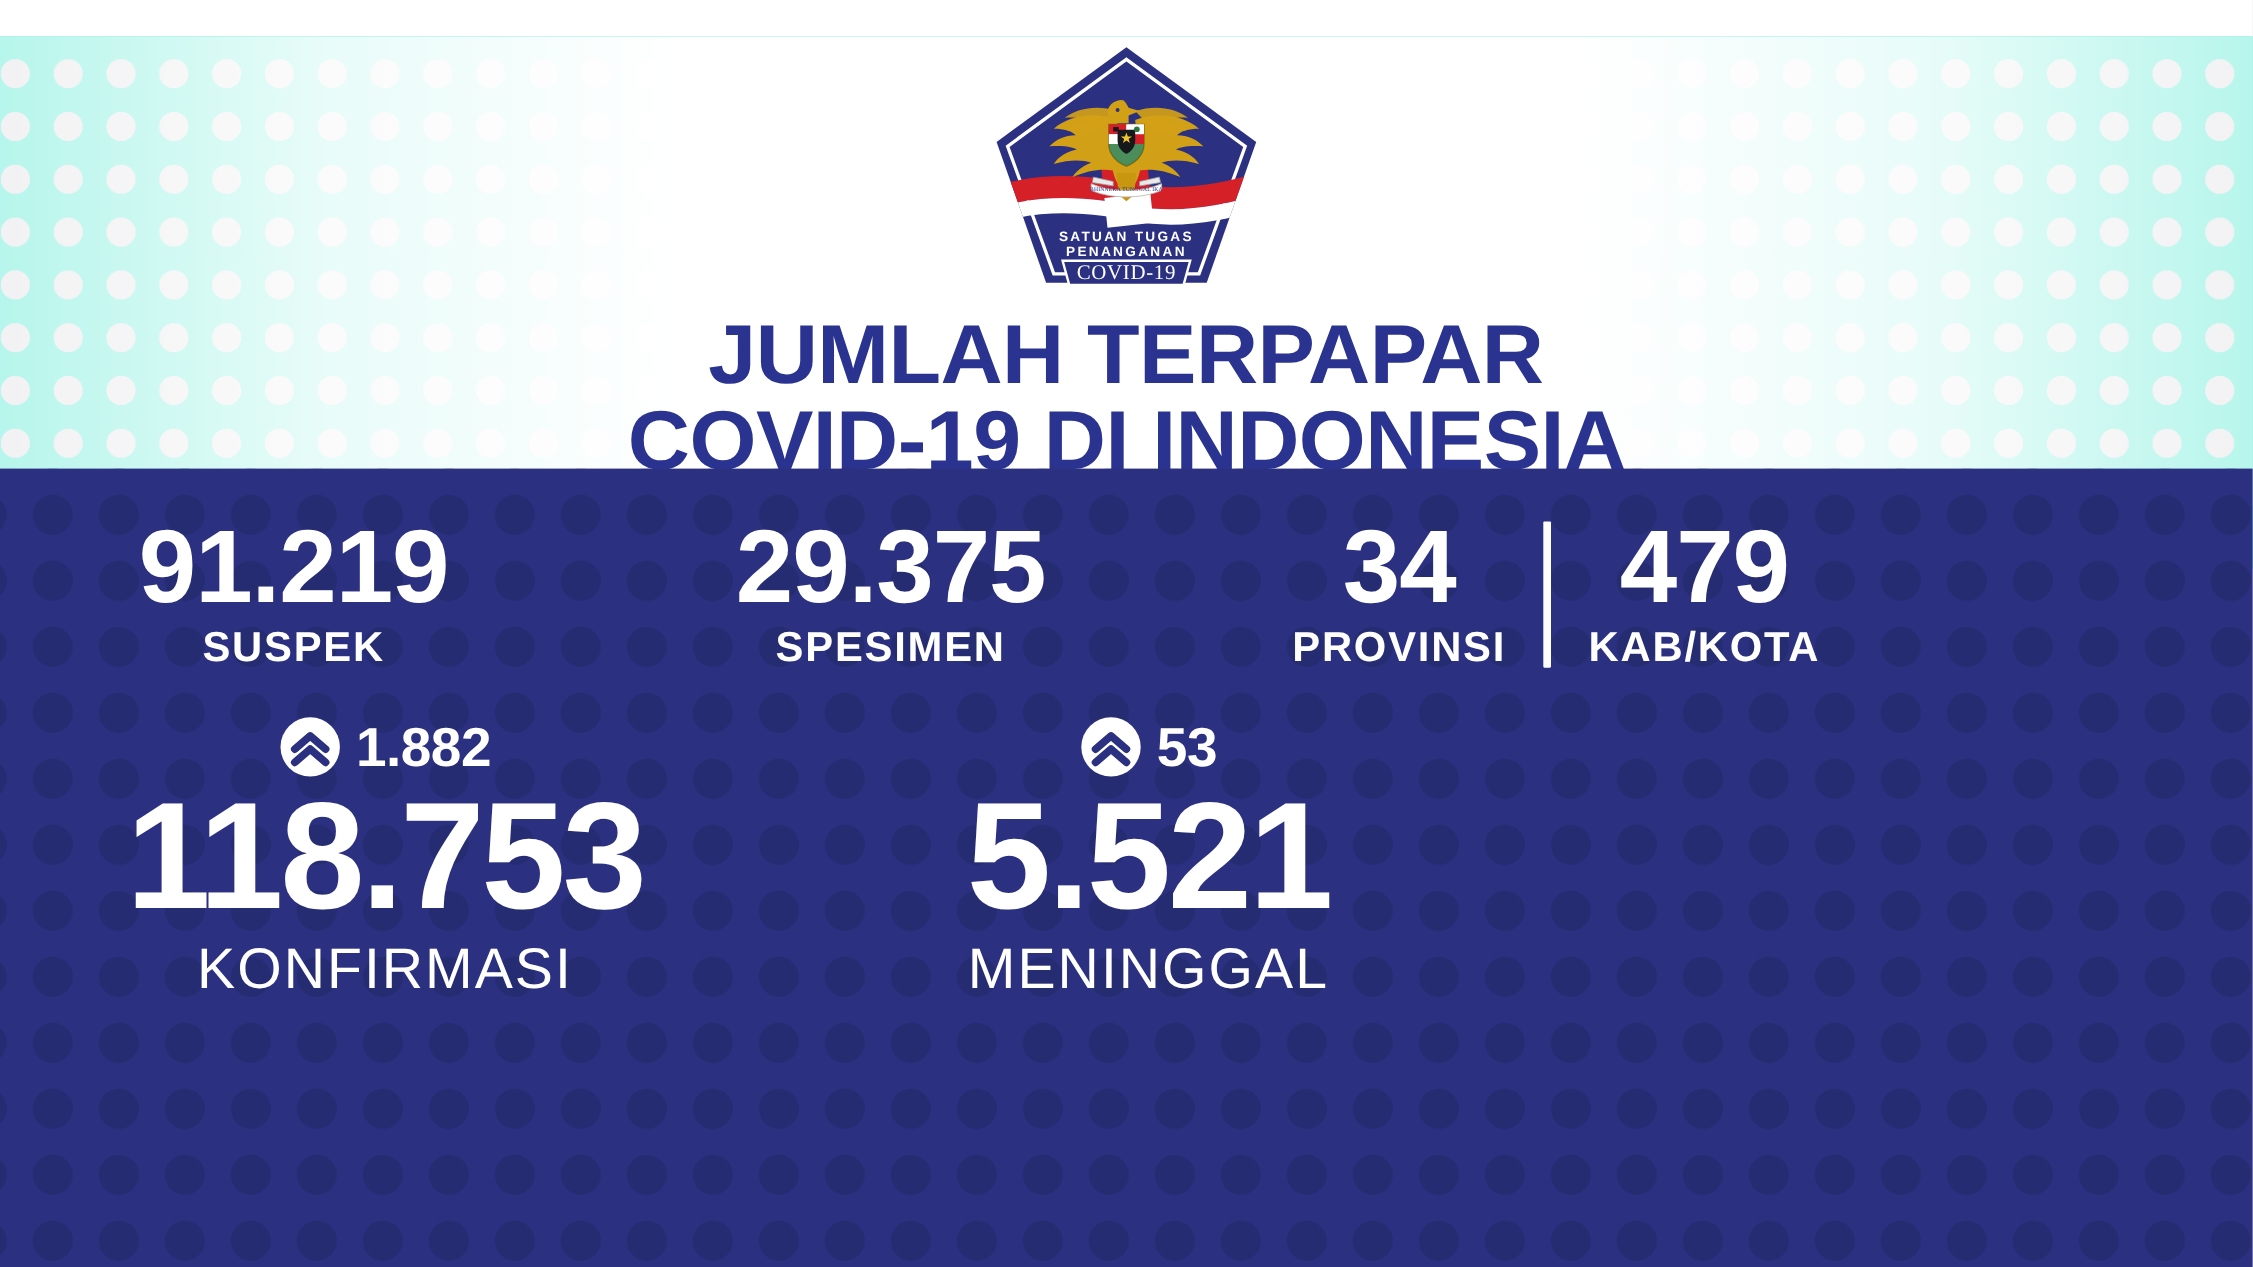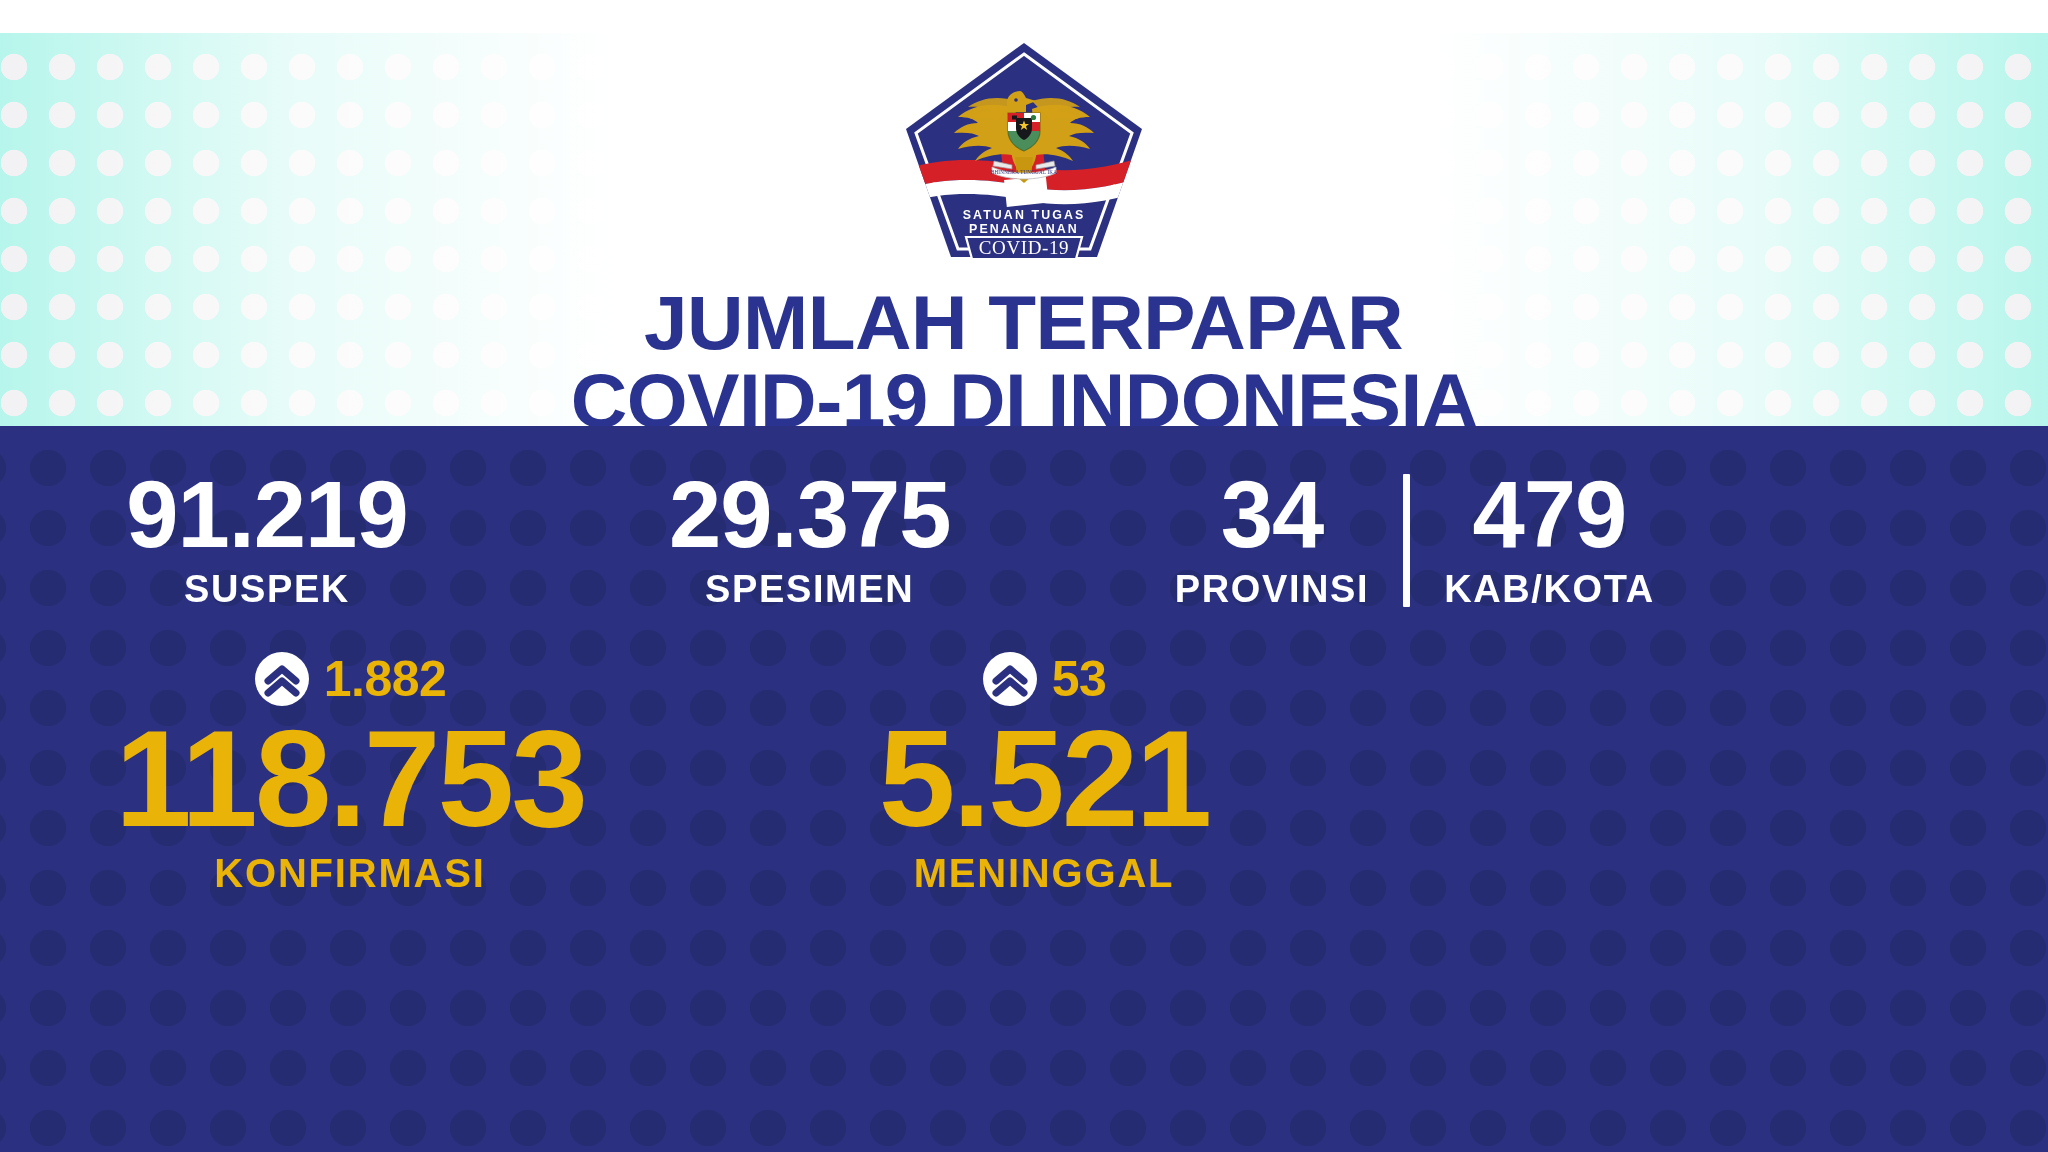--- a/index.html
+++ b/index.html
@@ -197,21 +197,21 @@
     left: 0;
     top: 222px;
     width: 2048px;
     display: flex;
     align-items: flex-start;
   }
   .stat-block {
     display: flex;
     flex-direction: column;
     align-items: center;
-    color: #eab308;
+    color: #ffffff;
   }
   .stat-konfirmasi { width: 700px; }
   .stat-sembuh     { width: 660px; }
   .stat-meninggal  { width: 688px; }
 
   .delta {
     display: flex;
     align-items: center;
     gap: 14px;
     height: 62px;
@@ -224,22 +224,22 @@
   }
 
   .huge-num {
     font-size: 138px;
     font-weight: 700;
     line-height: 1.02;
     letter-spacing: -3px;
     margin-top: -2px;
   }
   .huge-label {
-    font-size: 40px;
-    font-weight: 700;
+    font-size: 52px;
+    font-weight: 400;
     letter-spacing: 1.8px;
     margin-top: 2px;
   }
 </style>
 </head>
 <body>
 
 <div id="poster">
 
   <div class="header">

